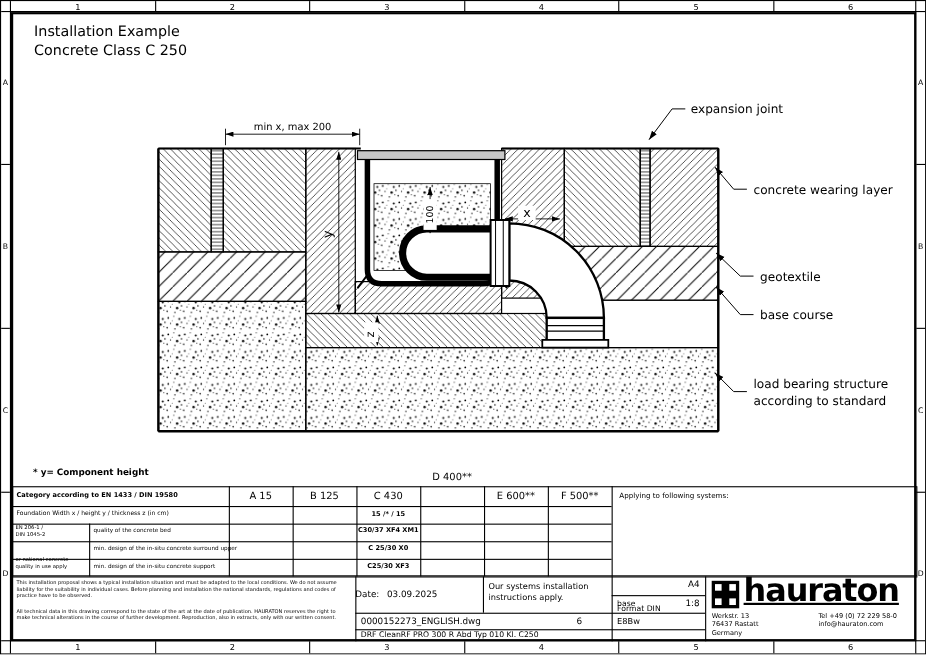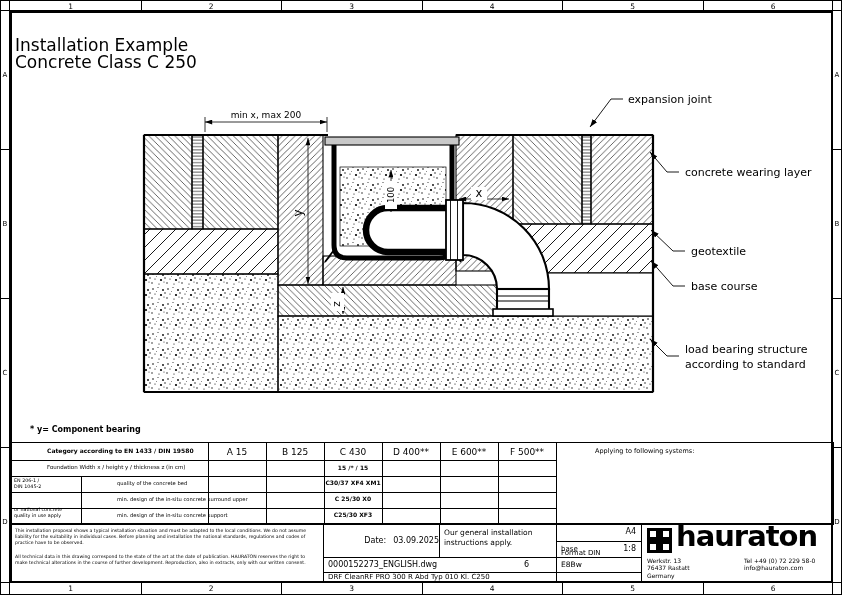--- a/index.html
+++ b/index.html
@@ -16,33 +16,33 @@
   .band-bot{position:absolute;left:0;bottom:0;width:842px;height:12px;display:flex;
             border-top:1px solid #000;box-sizing:border-box;}
   .band-top>div,.band-bot>div{flex:1;font-size:7.5px;text-align:center;line-height:11px;}
   .band-top>div:not(:last-child),.band-bot>div:not(:last-child){border-right:1px solid #000;}
   .band-left{position:absolute;left:0;top:0;width:9px;height:595px;display:flex;flex-direction:column;
              border-right:1px solid #000;box-sizing:border-box;}
   .band-right{position:absolute;right:0;top:0;width:9px;height:595px;display:flex;flex-direction:column;
              border-left:1px solid #000;box-sizing:border-box;}
   .band-left>div,.band-right>div{flex:1;font-size:7px;display:flex;align-items:center;justify-content:center;}
   .band-left>div:not(:last-child),.band-right>div:not(:last-child){border-bottom:1px solid #000;}
-  .title{position:absolute;left:14px;top:20px;font-size:17px;line-height:17px;margin-top:16px;}
+  .title{position:absolute;left:30px;top:20px;font-size:13px;line-height:17px;}
   .note{position:absolute;left:29px;top:424px;font-size:8px;font-weight:bold;}
   .tbl-outer{position:absolute;left:10px;top:441px;width:823px;height:82px;
              border:1.2px solid #000;box-sizing:border-box;}
-  .t-label{position:absolute;font-size:5.5px;white-space:nowrap;margin-left:32px;}
+  .t-label{position:absolute;font-size:5.5px;white-space:nowrap;}
   .t-head{position:absolute;width:58px;text-align:center;font-size:9px;white-space:nowrap;}
   .t-val{position:absolute;width:58px;text-align:center;font-size:6px;font-weight:bold;white-space:nowrap;}
   .micro{font-size:4.8px;line-height:5.8px;white-space:nowrap;}
   .disc{position:absolute;font-size:4.6px;line-height:1.32;color:#000;}
   .logo-box{position:absolute;left:646px;top:527px;width:25px;height:25px;background:#000;}
   .logo-box span{position:absolute;background:#fff;width:6px;height:6px;}
   .brand{position:absolute;left:675px;top:518px;font-size:29px;font-weight:bold;
-         letter-spacing:-1px;font-family:"DejaVu Sans",sans-serif;}
+         letter-spacing:-1px;font-family:"DejaVu Sans",sans-serif;text-decoration:underline;}
   .addr{position:absolute;font-size:6px;line-height:7.4px;white-space:nowrap;}
   svg{position:absolute;left:0;top:0;}
   svg text{font-family:"DejaVu Sans",sans-serif;}
 </style>
 </head>
 <body>
 
 <div class="sheet">
 
   <div class="band-top">
@@ -176,41 +176,41 @@
       <polyline points="678,355 666,355 649,338" marker-end="url(#ae)"></polyline>
     </g>
     <text x="627" y="102" font-size="11">expansion joint</text>
     <text x="684" y="175" font-size="11">concrete wearing layer</text>
     <text x="690" y="254" font-size="11">geotextile</text>
     <text x="690" y="289" font-size="11">base course</text>
     <text x="684" y="352" font-size="11">load bearing structure</text>
     <text x="684" y="367" font-size="11">according to standard</text>
   </svg>
 
-  <div class="note">* y= Component bearing</div>
+  <div class="note">* y= Component height</div>
 
   <div class="tbl-outer"></div>
   <div class="vl" style="left:207px;top:441px;height:82px"></div>
   <div class="vl" style="left:265px;top:441px;height:82px"></div>
   <div class="vl" style="left:323px;top:441px;height:82px"></div>
   <div class="vl" style="left:381px;top:441px;height:82px"></div>
   <div class="vl" style="left:439px;top:441px;height:82px"></div>
   <div class="vl" style="left:497px;top:441px;height:82px"></div>
   <div class="vl" style="left:555px;top:441px;height:82px"></div>
   <div class="vl" style="left:80px;top:475px;height:48px"></div>
   <div class="hl" style="left:10px;top:459px;width:545px"></div>
   <div class="hl" style="left:10px;top:475px;width:545px"></div>
   <div class="hl" style="left:10px;top:491px;width:545px"></div>
   <div class="hl" style="left:10px;top:507px;width:545px"></div>
 
   <div class="t-label" style="left:14px;top:446px;font-size:6px;font-weight:bold">Category according to EN 1433 / DIN 19580</div>
   <div class="t-head" style="left:207px;top:446px">A 15</div>
   <div class="t-head" style="left:265px;top:446px">B 125</div>
   <div class="t-head" style="left:323px;top:446px">C 430</div>
-  <div class="t-head" style="left:381px;top:446px">D 400**</div>
+  <div class="t-head" style="left:381px;top:428px">D 400**</div>
   <div class="t-head" style="left:439px;top:446px">E 600**</div>
   <div class="t-head" style="left:497px;top:446px">F 500**</div>
 
   <div class="t-label" style="left:14px;top:463px">Foundation  Width x / height y / thickness z (in cm)</div>
   <div class="t-val" style="left:323px;top:463px">15 /* / 15</div>
 
   <div class="abs micro" style="left:13px;top:477px">
     <div>EN 206-1 /</div>
     <div>DIN 1045-2</div>
   </div>
@@ -233,25 +233,25 @@
   <div class="vl" style="left:438px;top:523px;height:33px"></div>
   <div class="vl" style="left:555px;top:523px;height:59px"></div>
   <div class="vl" style="left:640px;top:523px;height:59px"></div>
   <div class="hl" style="left:555px;top:540px;width:85px"></div>
   <div class="hl" style="left:322px;top:556px;width:318px"></div>
   <div class="hl" style="left:322px;top:571px;width:318px"></div>
 
   <div class="disc" style="left:14px;top:527px;width:302px">This installation proposal shows a typical installation situation and must be adapted to the local conditions. We do not assume liability for the suitability in individual cases. Before planning and installation the national standards, regulations and codes of practice have to be observed.</div>
   <div class="disc" style="left:14px;top:553px;width:302px">All technical data in this drawing correspond to the state of the art at the date of publication. HAURATON reserves the right to make technical alterations in the course of further development. Reproduction, also in extracts, only with our written consent.</div>
 
-  <div class="abs" style="left:322px;top:523px;width:116px;height:33px;display:flex;align-items:center;justify-content:flex-end;gap:7px;font-size:8px">
+  <div class="abs" style="left:322px;top:523px;width:116px;height:33px;display:flex;align-items:center;justify-content:flex-start;gap:7px;font-size:8px">
     <span>Date:</span>
     <span>03.09.2025</span>
   </div>
-  <div class="abs" style="left:443px;top:527px;width:106px;font-size:7.5px;line-height:9.5px">Our general installation instructions apply.</div>
+  <div class="abs" style="left:443px;top:527px;width:106px;font-size:7.5px;line-height:9.5px">Our systems installation instructions apply.</div>
 
   <div class="abs" style="left:560px;top:548px;font-size:7px">Format DIN</div>
   <div class="abs" style="left:598px;top:526px;width:37px;text-align:right;font-size:8px">A4</div>
   <div class="abs" style="left:560px;top:544px;font-size:7px">base</div>
   <div class="abs" style="left:598px;top:543px;width:37px;text-align:right;font-size:8px">1:8</div>
 
   <div class="abs" style="left:327px;top:559px;font-size:8px">0000152273_ENGLISH.dwg</div>
   <div class="abs" style="left:523px;top:559px;font-size:8px">6</div>
   <div class="abs" style="left:560px;top:559px;font-size:7.5px">E8Bw</div>
   <div class="abs" style="left:327px;top:572px;font-size:7px">DRF CleanRF PRO 300 R Abd Typ 010 Kl. C250</div>

